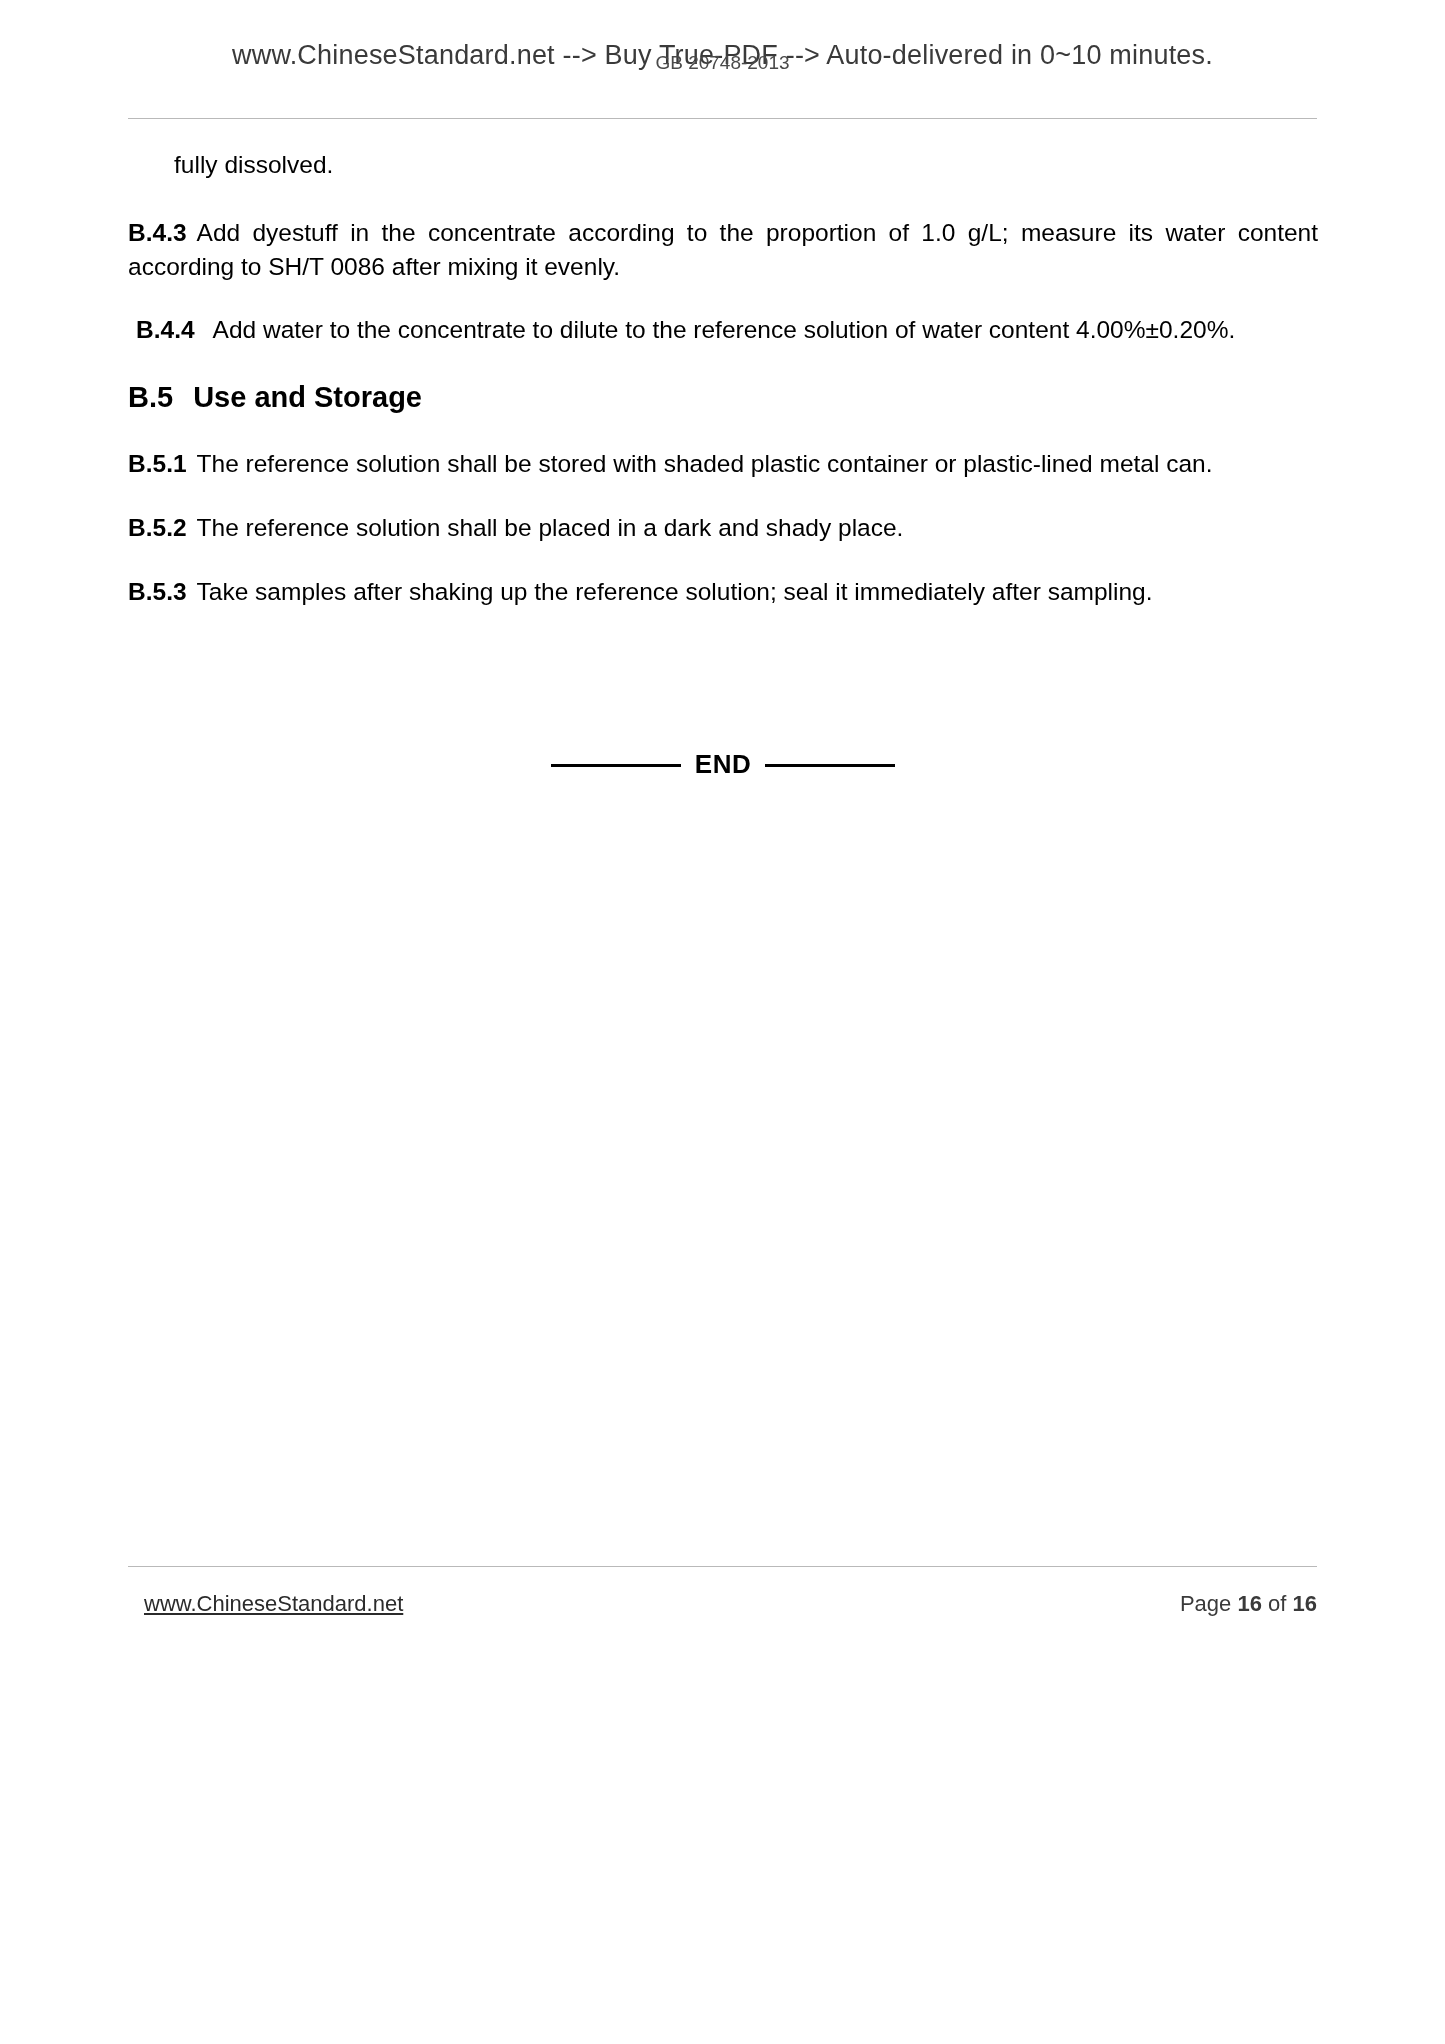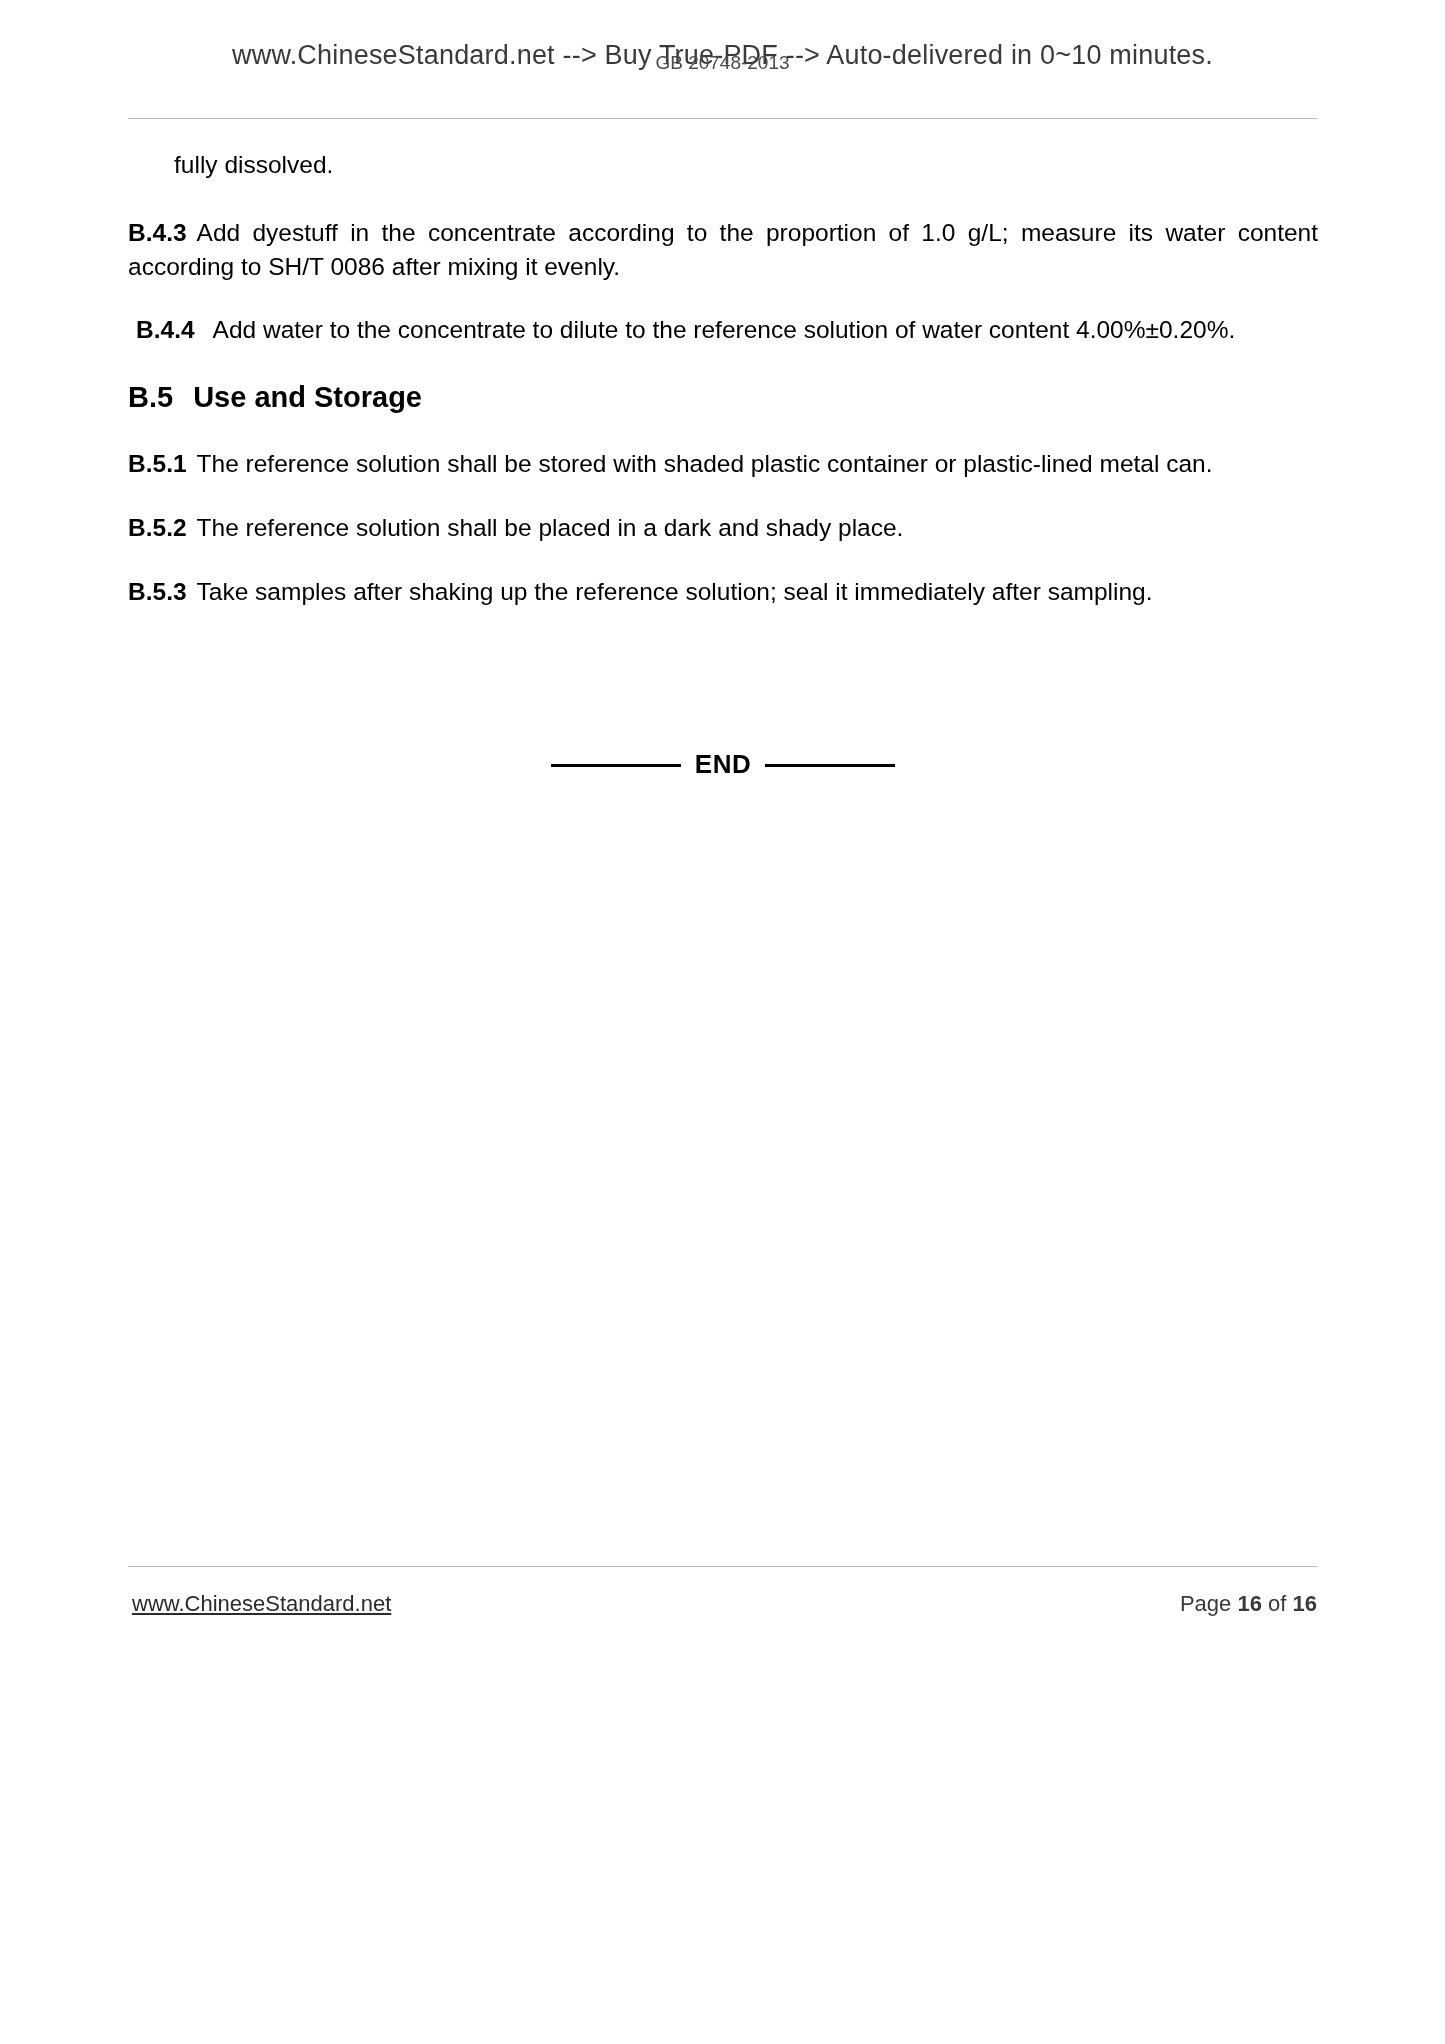--- a/index.html
+++ b/index.html
@@ -100,21 +100,21 @@
   .footer-rule {
     position: absolute;
     bottom: 112px;
     left: 128px;
     right: 128px;
     border-top: 1px solid #b9b9b9;
   }
   .footer {
     position: absolute;
     bottom: 62px;
-    left: 132px;
+    left: 144px;
     right: 128px;
     display: flex;
     justify-content: space-between;
     align-items: baseline;
     font-size: 22px;
     color: #3a3a3a;
   }
   .footer-link {
     color: #2b2b2b;
     text-decoration: underline;

